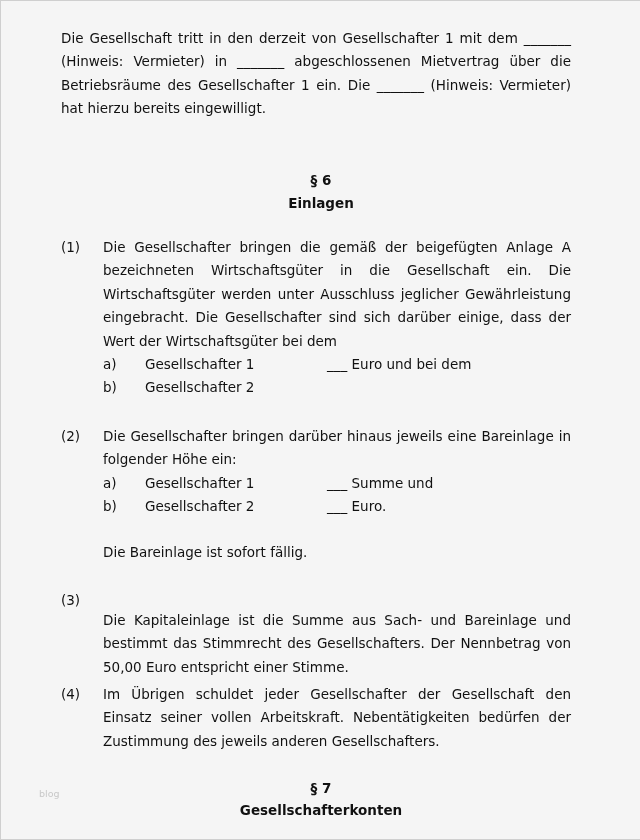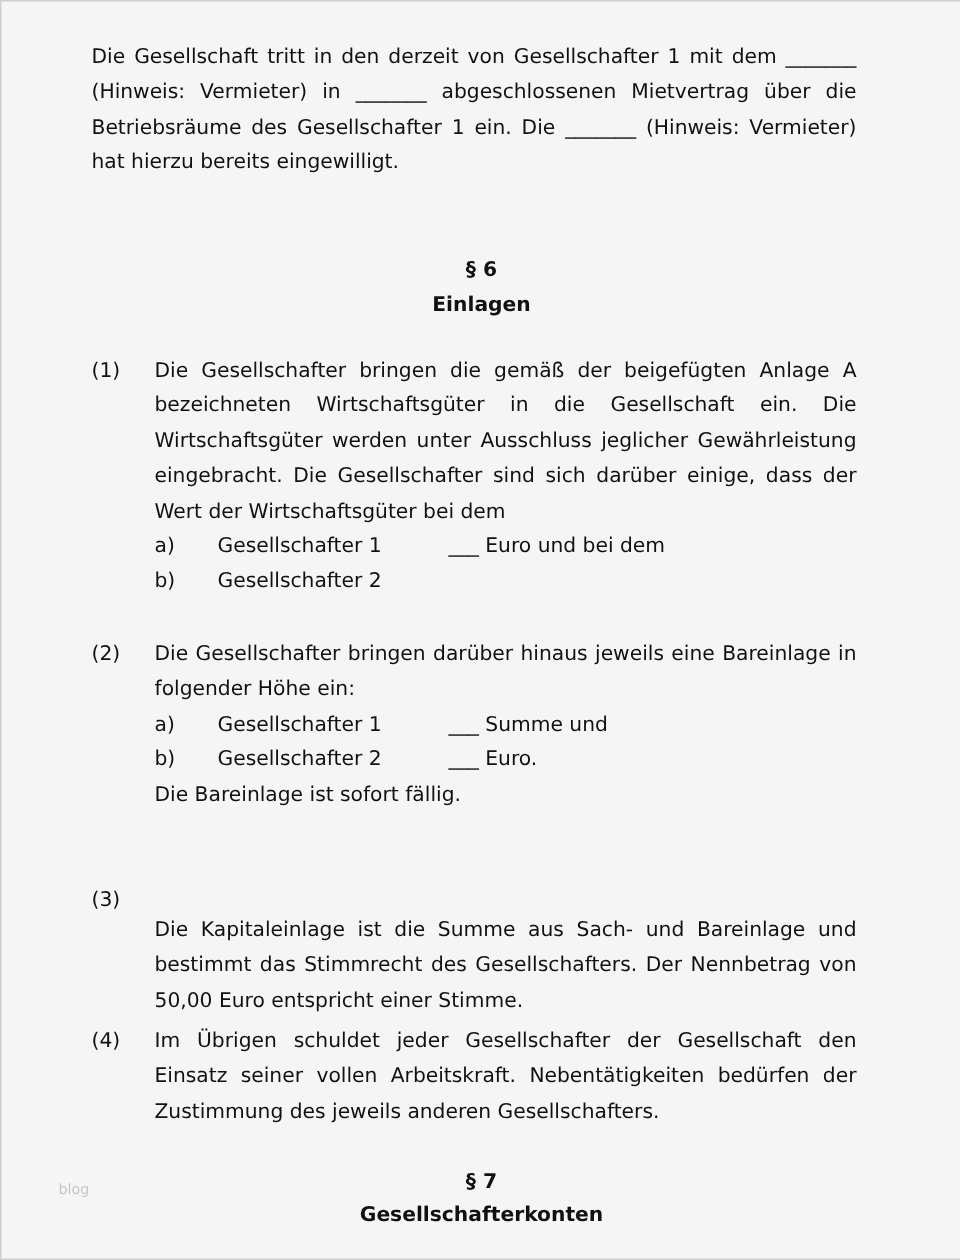--- a/index.html
+++ b/index.html
@@ -66,23 +66,24 @@
     .sub .letter {
       position: absolute;
       left: 0;
     }
     .sub .name {
       position: absolute;
       left: 42px;
     }
     .sub .amount {
       position: absolute;
-      left: 196px;
+      left: 224px;
     }
     .note {
+      margin-top: 22px;
     }
     .watermark {
       position: absolute;
       left: 38px;
       top: 787px;
       font-size: 9.5px;
       color: #c8c8c8;
     }
   </style>
 </head>

